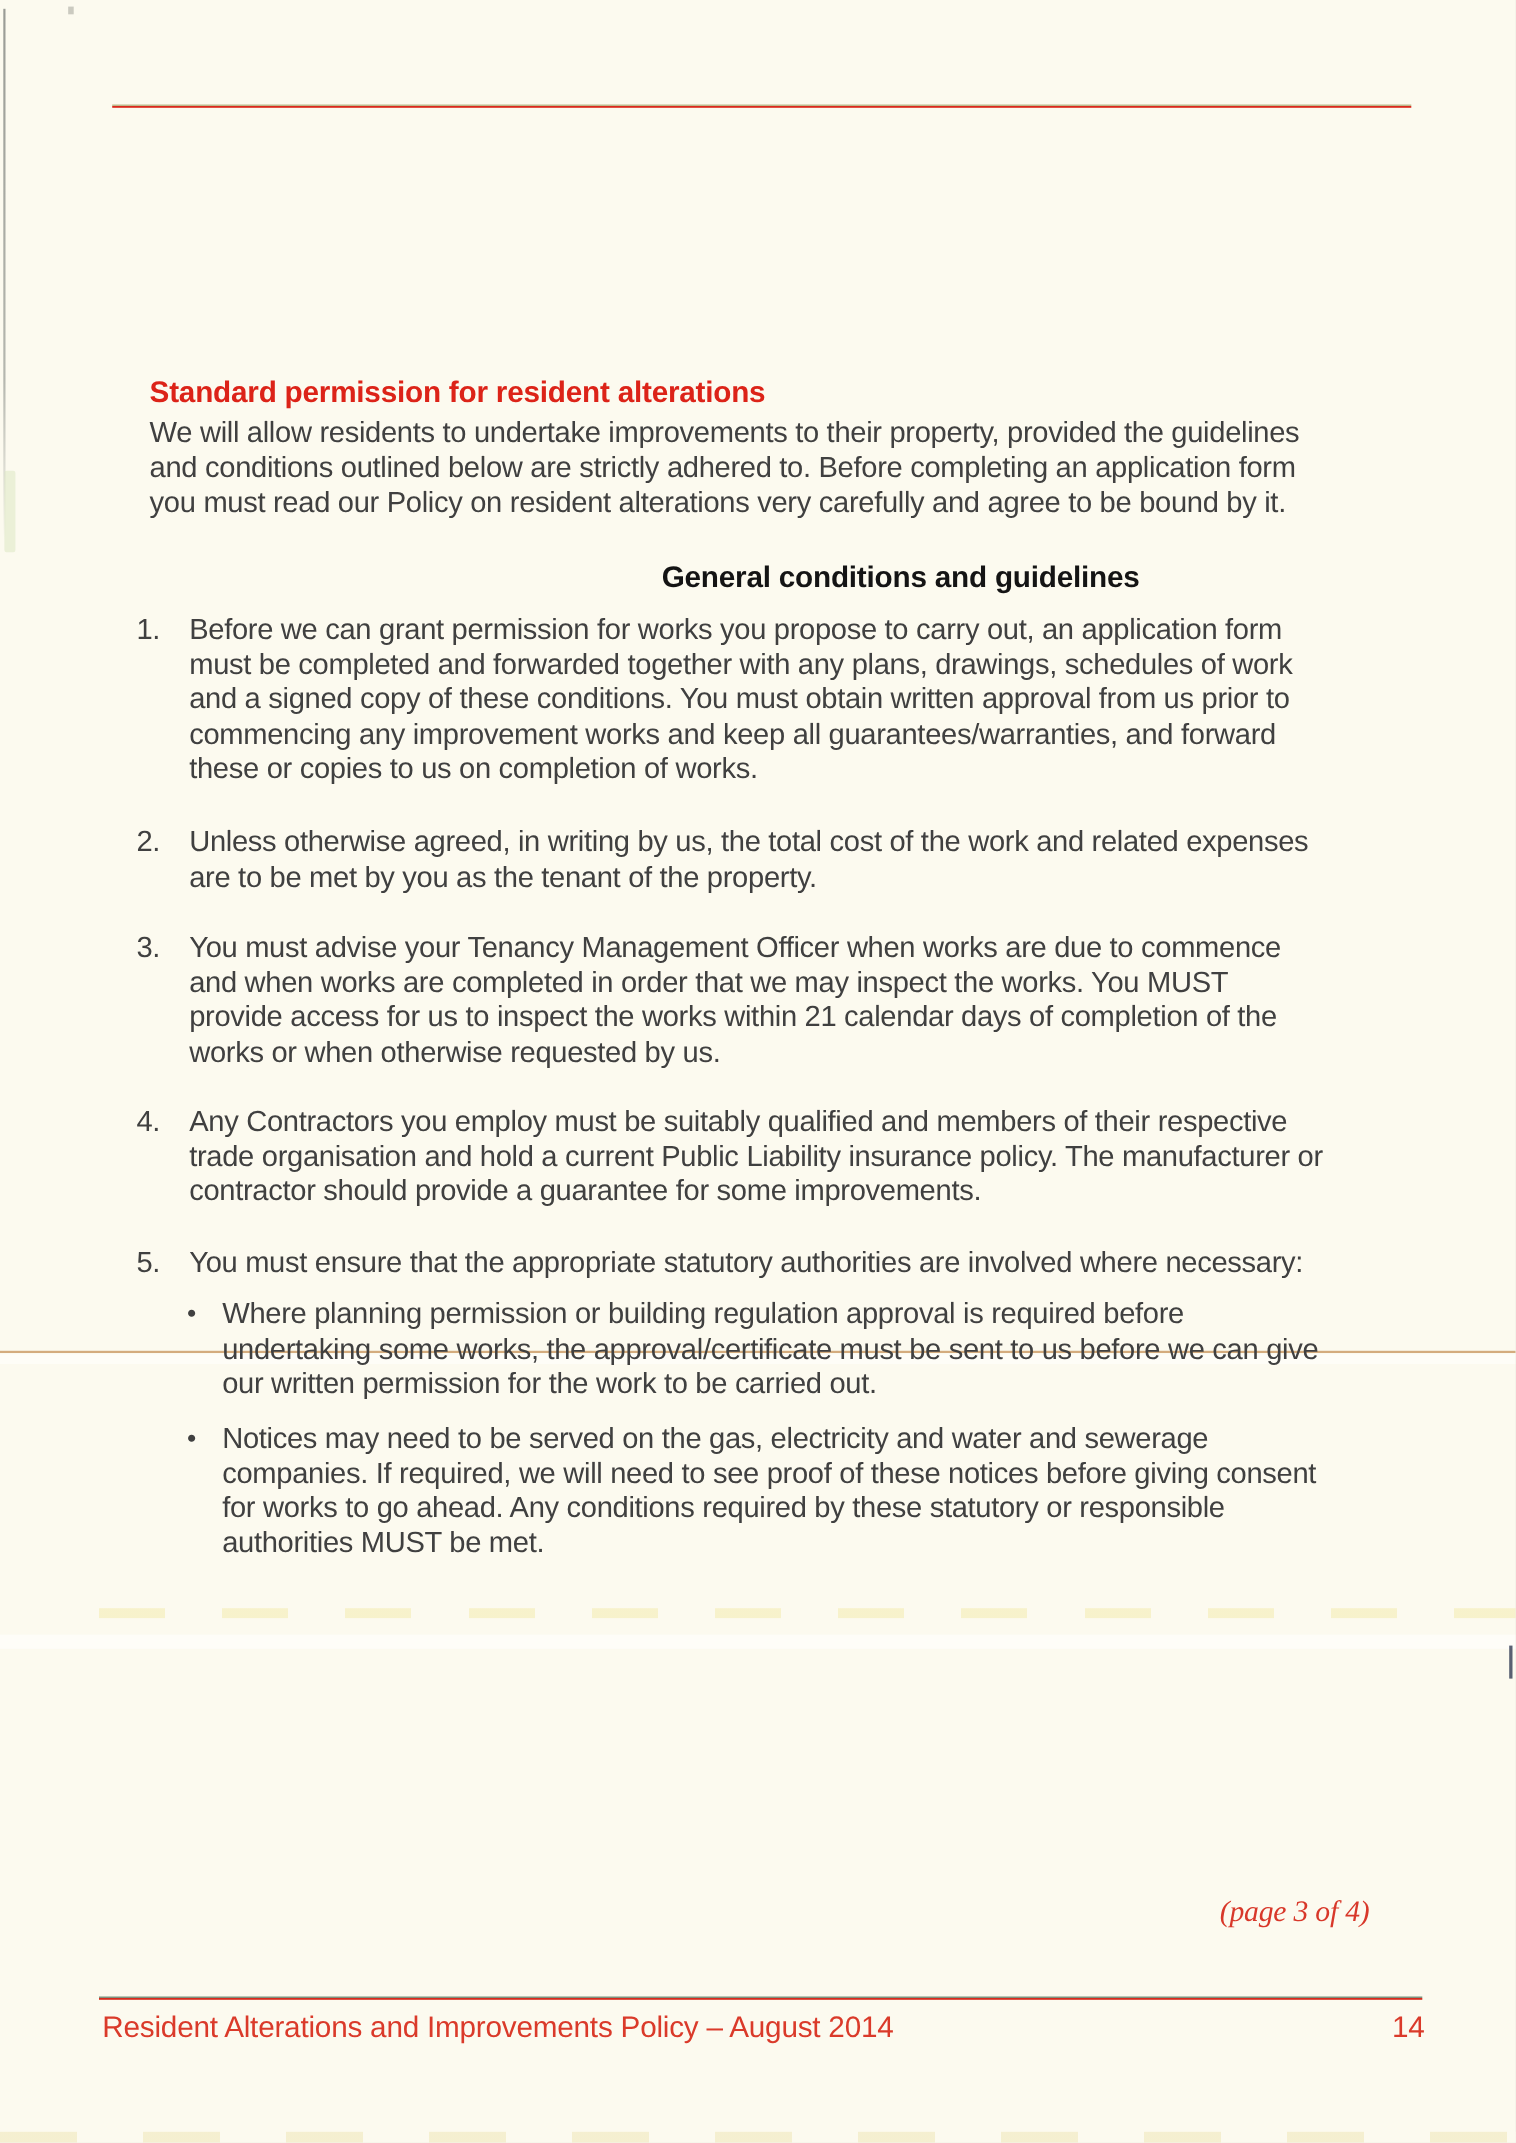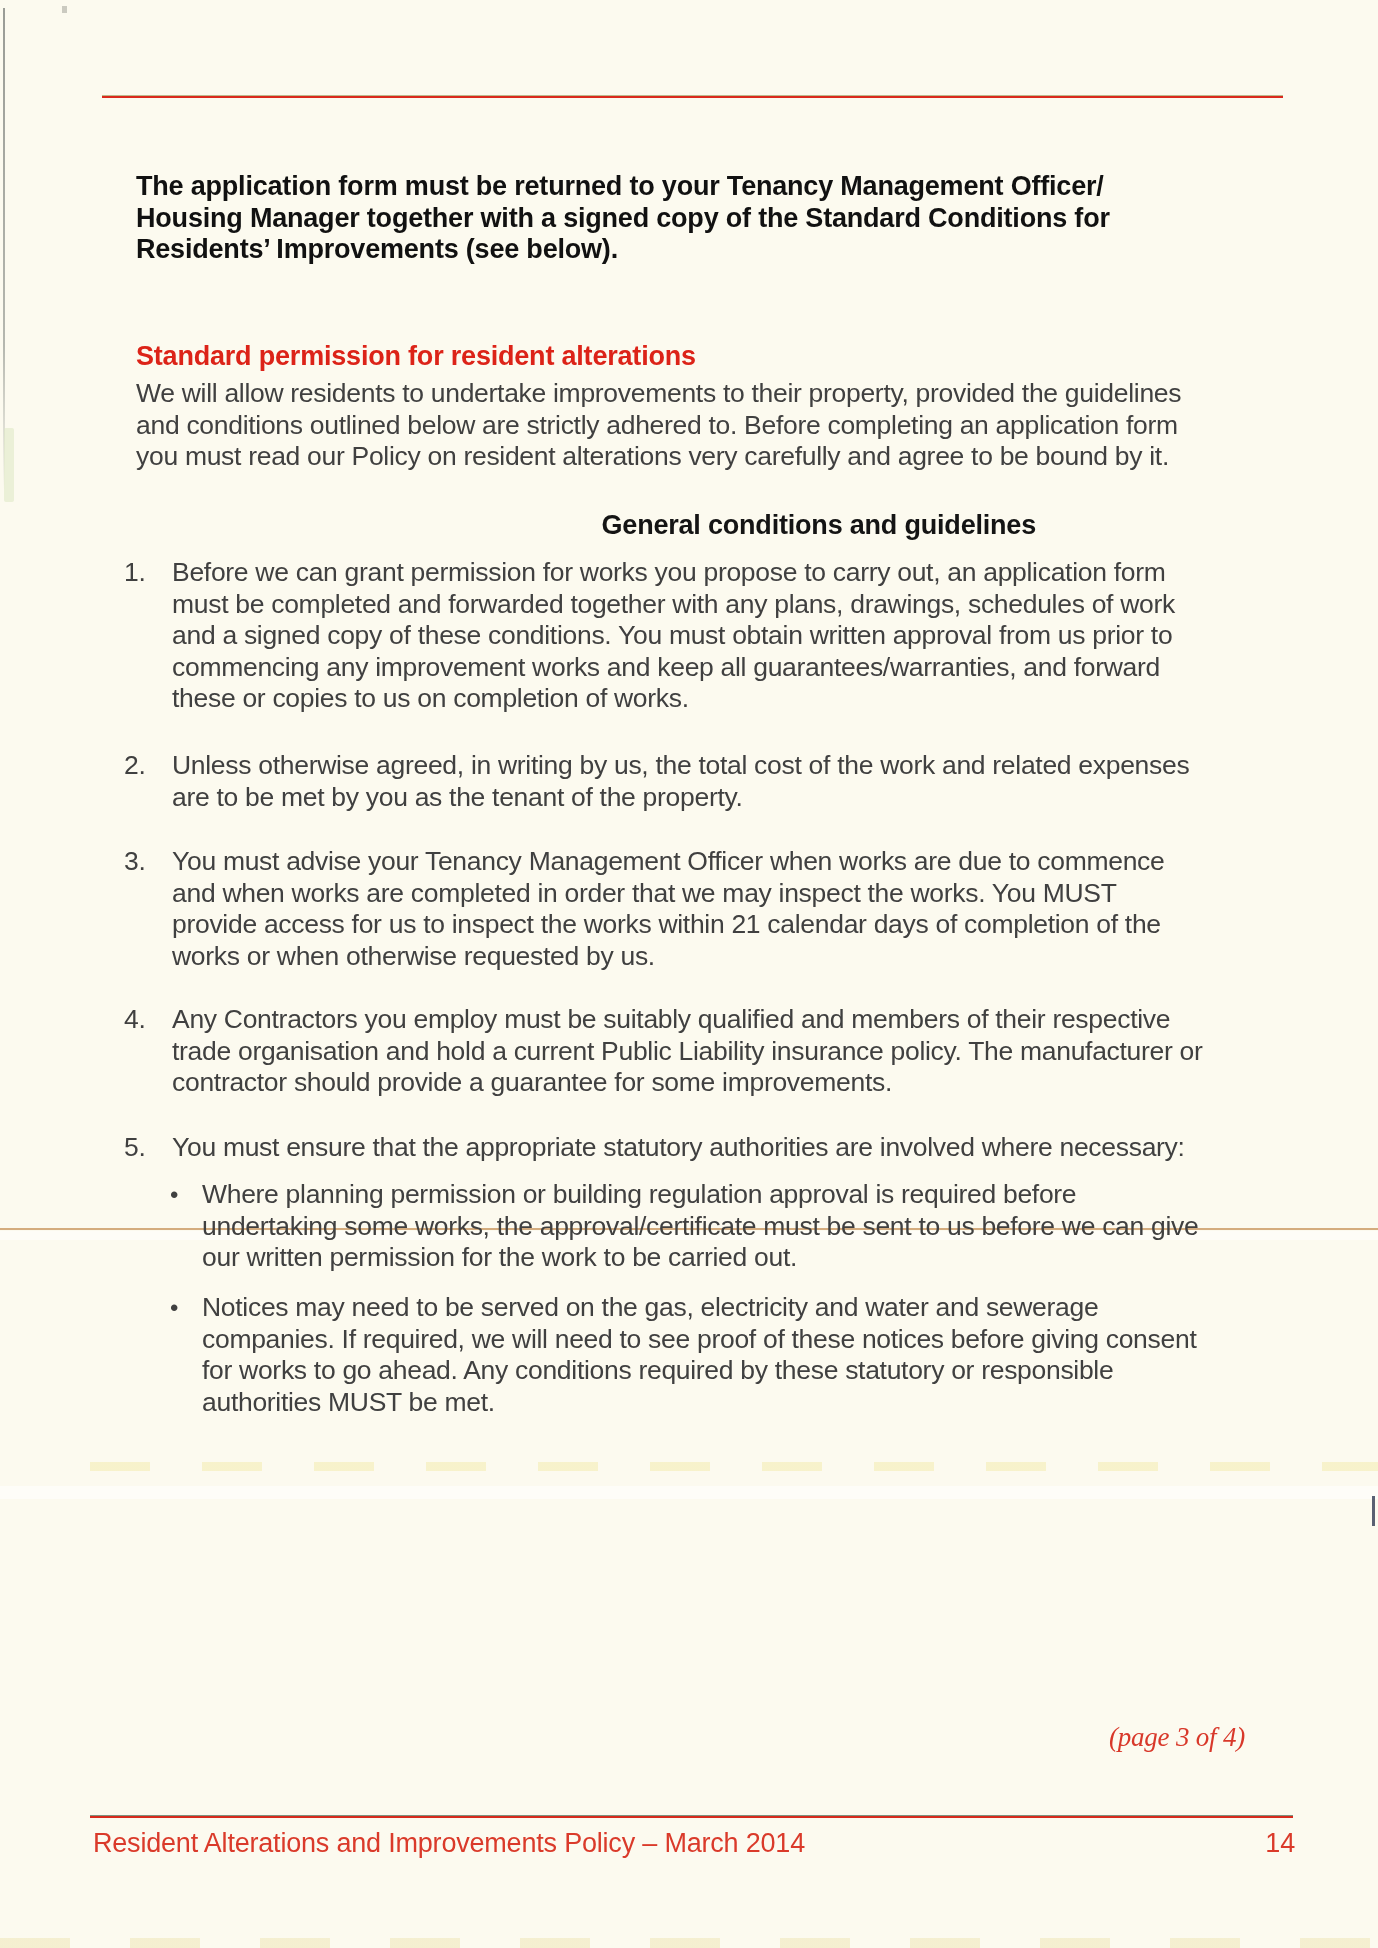--- a/index.html
+++ b/index.html
@@ -113,23 +113,20 @@
   <div class="corner-speck"></div>
   <div class="crease-line"></div>
   <div class="crease-glow"></div>
   <div class="artifact-dashes"></div>
   <div class="artifact-band"></div>
   <div class="artifact-bottom"></div>
   <div class="edge-mark-right"></div>
 
   <div class="rule-top"></div>
 
-  <div class="tb intro">The application form must be returned to your Tenancy Management Officer/
-Housing Manager together with a signed copy of the Standard Conditions for
-Residents’ Improvements (see below).</div>
 
   <div class="tb sec-heading">Standard permission for resident alterations</div>
 
   <div class="tb body-text sec-body">We will allow residents to undertake improvements to their property, provided the guidelines
 and conditions outlined below are strictly adhered to. Before completing an application form
 you must read our Policy on resident alterations very carefully and agree to be bound by it.</div>
 
   <div class="tb sub-heading">General conditions and guidelines</div>
 
   <div class="li li-1 body-text">
@@ -174,17 +171,17 @@
     <span class="txt" style="white-space:pre-line">Notices may need to be served on the gas, electricity and water and sewerage
 companies. If required, we will need to see proof of these notices before giving consent
 for works to go ahead. Any conditions required by these statutory or responsible
 authorities MUST be met.</span>
   </div>
 
   <div class="page-label">(page 3 of 4)</div>
 
   <div class="rule-footer"></div>
   <div class="footer-row">
-    <span>Resident Alterations and Improvements Policy – March 2014</span>
+    <span>Resident Alterations and Improvements Policy – August 2014</span>
     <span>14</span>
   </div>
 
 </div>
 
 </body></html>

